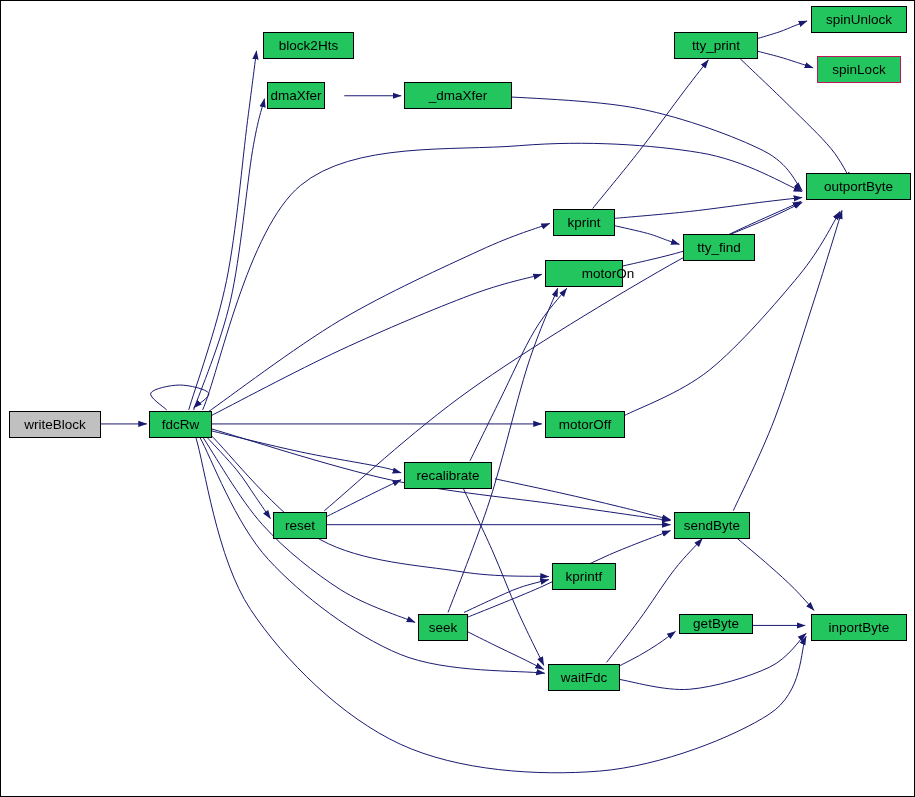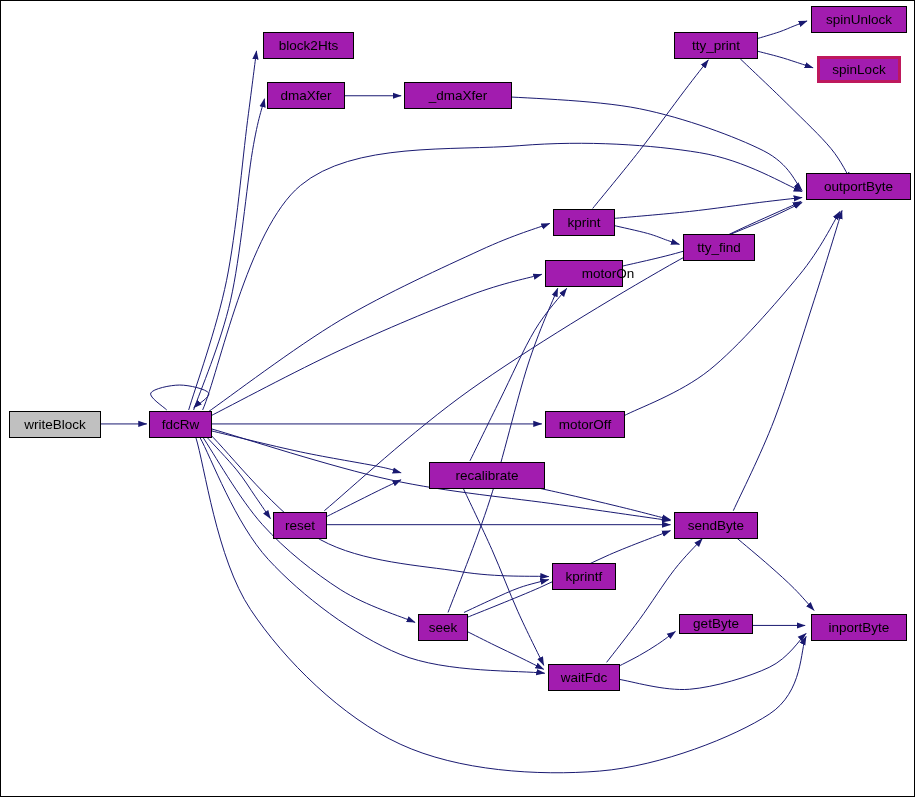--- a/index.html
+++ b/index.html
@@ -14,30 +14,30 @@
     overflow: hidden;
   }
   #edge-layer { position: absolute; left: 0; top: 0; width: 100%; height: 100%; }
   .edge { fill: none; stroke-width: 1px; }
   .node {
     position: absolute;
     display: flex;
     align-items: center;
     justify-content: center;
     border: 1px solid #000000;
-    background: #a21caf;
+    background: #22c55e;
     color: #000000;
     font-size: 13.5px;
     line-height: 1;
     white-space: nowrap;
     box-sizing: border-box;
     cursor: pointer;
   }
   .node.highlight { background: #c0c0c0; }
-  .node.redborder { border: 3px solid #be185d; }
+  .node.redborder { border: 1px solid #be185d; }
 </style>
 </head>
 <body>
 
 <div id="canvas">
   <svg id="edge-layer" viewBox="0 0 915 797" xmlns="http://www.w3.org/2000/svg">
     <defs>
       <marker id="arrow" viewBox="0 0 10 10" refX="9.5" refY="5" markerWidth="9" markerHeight="9" orient="auto">
         <path d="M0,1.5 L10,5 L0,8.5 z" fill="#191970"></path>
       </marker>
@@ -83,32 +83,32 @@
         <path d="M619,680 C630.8333333333334,681.6666666666666 664.8333333333334,692 690,690 C715.1666666666666,688 750.5,677.3333333333334 770,668 C789.5,658.6666666666666 800.8333333333334,639.6666666666666 807,634" class="edge" stroke="#191970" marker-end="url(#arrow)"></path>
         <path d="M752,626 L806,626" class="edge" stroke="#191970" marker-end="url(#arrow)"></path>
         <path d="M737,538 C742.5,542.6666666666666 760.3333333333334,557.5 770,566 C779.6666666666666,574.5 787.5,581.5 795,589 C802.5,596.5 811.6666666666666,607.3333333333334 815,611" class="edge" stroke="#191970" marker-end="url(#arrow)"></path>
         <path d="M734,511 C740.8333333333334,495.8333333333333 761.5,455.1666666666667 775,420 C788.5,384.8333333333333 803.6666666666666,335 815,300 C826.3333333333334,265 838.3333333333334,225 843,210" class="edge" stroke="#191970" marker-end="url(#arrow)"></path>
       </g>
   </svg>
   <div id="nodes">
       <div class="node highlight" style="left: 8px; top: 410px; width: 92px; height: 27px;">writeBlock</div>
       <div class="node" style="left: 148px; top: 410px; width: 63px; height: 27px;">fdcRw</div>
       <div class="node" style="left: 262px; top: 31px; width: 91px; height: 27px;">block2Hts</div>
-      <div class="node" style="left: 266px; top: 81px; width: 78px; height: 27px;">dmaXfer</div>
+      <div class="node" style="left: 266px; top: 81px; width: 58px; height: 27px;">dmaXfer</div>
       <div class="node" style="left: 403px; top: 81px; width: 108px; height: 27px;">_dmaXfer</div>
       <div class="node" style="left: 673px; top: 31px; width: 84px; height: 27px;">tty_print</div>
       <div class="node" style="left: 810px; top: 5px; width: 96px; height: 27px;">spinUnlock</div>
       <div class="node redborder" style="left: 816px; top: 55px; width: 84px; height: 27px;">spinLock</div>
       <div class="node" style="left: 805px; top: 172px; width: 105px; height: 27px;">outportByte</div>
       <div class="node" style="left: 552px; top: 208px; width: 62px; height: 27px;">kprint</div>
       <div class="node" style="left: 682px; top: 233px; width: 72px; height: 27px;">tty_find</div>
       <div class="node" style="left: 544px; top: 259px; width: 78px; height: 27px; padding-left: 48px;">motorOn</div>
       <div class="node" style="left: 544px; top: 410px; width: 80px; height: 27px;">motorOff</div>
-      <div class="node" style="left: 403px; top: 461px; width: 116px; height: 27px; margin-left: 25px;">recalibrate</div>
+      <div class="node" style="left: 403px; top: 461px; width: 88px; height: 27px;">recalibrate</div>
       <div class="node" style="left: 272px; top: 511px; width: 54px; height: 27px;">reset</div>
-      <div class="node" style="left: 673px; top: 511px; width: 84px; height: 27px;">sendByte</div>
+      <div class="node" style="left: 673px; top: 511px; width: 76px; height: 27px;">sendByte</div>
       <div class="node" style="left: 551px; top: 562px; width: 64px; height: 27px;">kprintf</div>
       <div class="node" style="left: 417px; top: 613px; width: 50px; height: 27px;">seek</div>
       <div class="node" style="left: 678px; top: 613px; width: 74px; height: 20px;">getByte</div>
       <div class="node" style="left: 810px; top: 613px; width: 96px; height: 27px;">inportByte</div>
       <div class="node" style="left: 547px; top: 663px; width: 72px; height: 27px;">waitFdc</div>
     </div>
 </div>
 
 </body></html>

